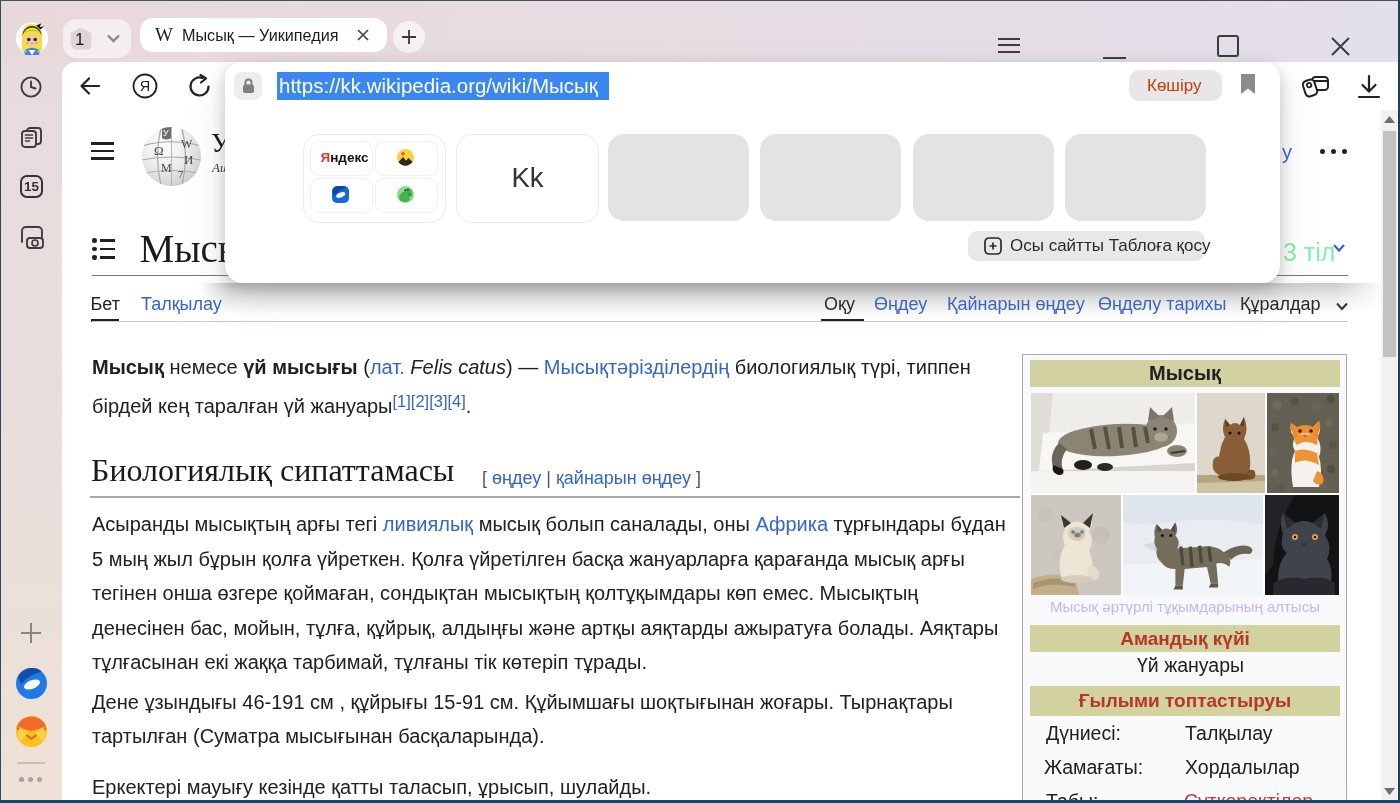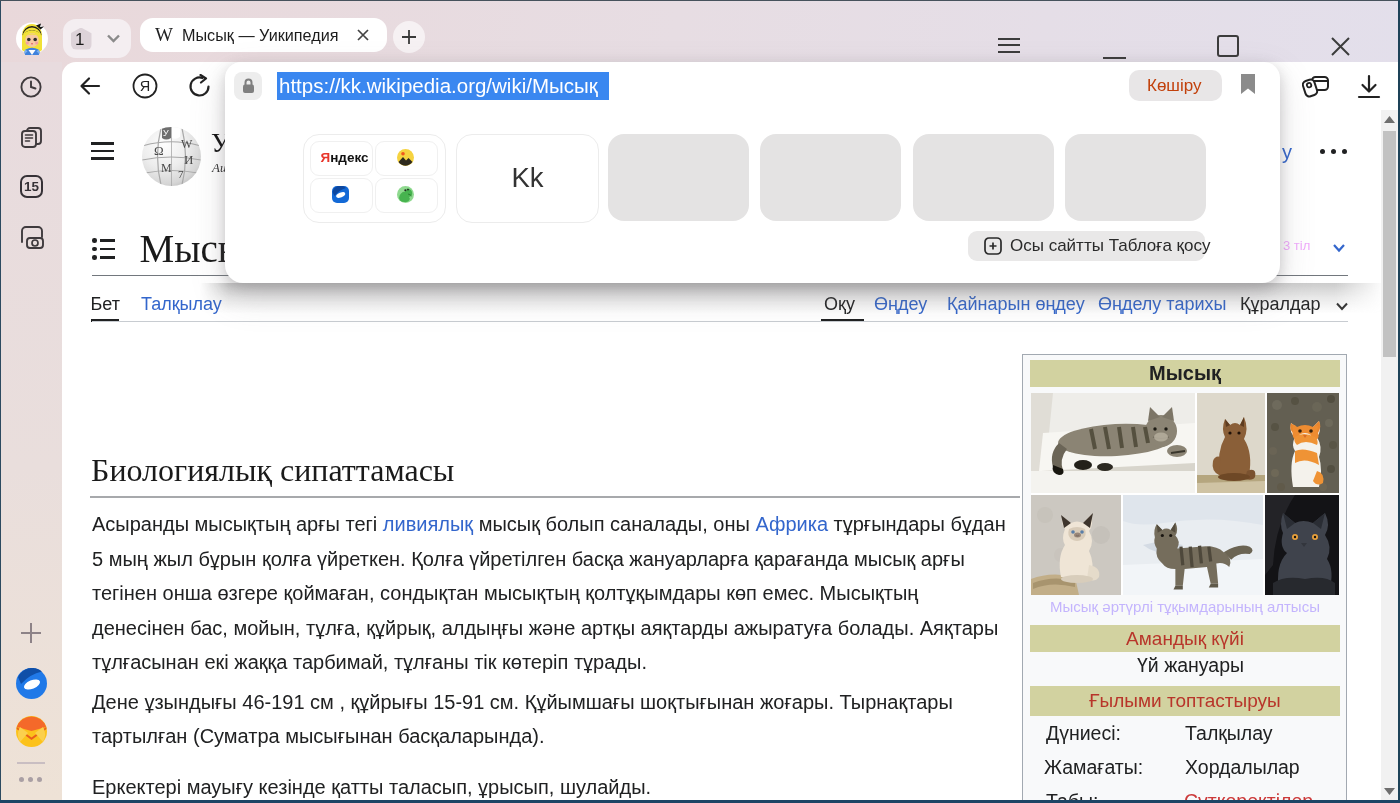--- a/index.html
+++ b/index.html
@@ -14,21 +14,21 @@
 #popup{left:225px;top:62px;width:1055px;height:221px;background:#fff;border-radius:16px 16px 18px 18px;box-shadow:0 5px 14px rgba(100,95,100,.30),0 14px 36px rgba(110,105,110,.18);z-index:40}
 .tile{position:absolute;top:72px;width:141px;height:87px;border-radius:16px}
 .gtile{background:#e4e3e3}
 .wtile{background:#fff;border:1px solid #ececec}
 .minitile{position:absolute;width:61px;height:33px;border:1px solid #f0f0f0;border-radius:9px;background:#fff}
 #wborder-l{left:0;top:0;width:1px;height:803px;background:#2c4a60;z-index:90}
 #wborder-t{left:0;top:0;width:1400px;height:1px;background:#46525c;z-index:90}
 #wborder-r{left:1398px;top:0;width:2px;height:803px;background:#1d4258;z-index:90}
 #wborder-b{left:0;top:800px;width:1400px;height:3px;background:#1c4465;z-index:90}
 .olive{position:absolute;left:1030px;width:310px;background:#d2d2a0;text-align:center}
-.redh{color:#b8352a;font-weight:normal;font-size:19px}
+.redh{color:#b8352a;font-weight:bold;font-size:19px}
 .irow{position:absolute;font-size:19.5px;color:#202122}
 </style></head>
 <body>
 <div class="abs" id="chrometop"></div>
 <div class="abs" id="sidebar"></div>
 <div class="abs" id="toolbar"></div>
 <div class="abs" id="page"></div>
 
 <div class="abs" id="wiki" style="left:62px;top:110px;width:1336px;height:690px;overflow:hidden;color:#202122">
 
@@ -77,43 +77,45 @@
 
   <div class="abs" style="left:30px;top:128px;width:4.5px;height:4.5px;border-radius:50%;background:#202122"></div>
   <div class="abs" style="left:30px;top:136.5px;width:4.5px;height:4.5px;border-radius:50%;background:#202122"></div>
   <div class="abs" style="left:30px;top:145px;width:4.5px;height:4.5px;border-radius:50%;background:#202122"></div>
   <div class="abs" style="left:38px;top:129px;width:15px;height:2.6px;background:#202122"></div>
   <div class="abs" style="left:38px;top:137.5px;width:15px;height:2.6px;background:#202122"></div>
   <div class="abs" style="left:38px;top:146px;width:15px;height:2.6px;background:#202122"></div>
 
   <div class="t" style="left:77.5px;top:117px;font-family:'Liberation Serif',serif;font-size:39px;line-height:44px;color:#1a1a1a">Мысық</div>
 
-  <div class="t" style="left:1221px;top:128px;font-size:13px;color:#f0abfc">3 тіл</div>
+  <div class="t" style="left:1221px;top:128px;font-size:25px;color:#86efac">3 тіл</div>
   <svg class="abs" style="left:1270px;top:133px" width="14" height="10" viewBox="0 0 14 10">
       <path d="M2 2 L7 7.5 L12 2" fill="none" stroke="#3366cc" stroke-width="2.2"></path>
     </svg>
 
   <div class="abs" style="left:30px;top:165px;width:1256px;height:1px;background:#72777d"></div>
 
   <div class="t" style="left:28.5px;top:183.5px;font-size:18px;color:#202122">Бет</div>
   <div class="t" style="left:79px;top:183.5px;font-size:18px;color:#3366cc">Талқылау</div>
   <div class="t" style="left:762px;top:183.5px;font-size:18px;color:#202122">Оқу</div>
   <div class="t" style="left:812px;top:183.5px;font-size:18px;color:#3366cc">Өңдеу</div>
   <div class="t" style="left:885px;top:183.5px;font-size:18px;color:#3366cc">Қайнарын өңдеу</div>
   <div class="t" style="left:1036px;top:183.5px;font-size:18px;color:#3366cc">Өңделу тарихы</div>
   <div class="t" style="left:1178px;top:183.5px;font-size:18px;color:#202122">Құралдар</div>
   <svg class="abs" style="left:1273px;top:192px" width="14" height="10" viewBox="0 0 14 10">
       <path d="M2 1.5 L7 7 L12 1.5" fill="none" stroke="#333" stroke-width="2"></path>
     </svg>
   <div class="abs" style="left:28.5px;top:208.5px;width:28.5px;height:3px;background:#202122"></div>
   <div class="abs" style="left:759px;top:208.5px;width:43px;height:3px;background:#202122"></div>
   <div class="abs" style="left:30px;top:210.5px;width:1256px;height:1px;background:#c8ccd1"></div>
 
+  <div class="t" style="left:30px;top:239.5px;font-size:20px;line-height:34.4px"><b>Мысық</b> немесе <b>үй мысығы</b> (<span class="blue">лат.</span> <i>Felis catus</i>) — <span class="blue">Мысықтәрізділердің</span> биологиялық түрі, типпен<br>бірдей кең таралған үй жануары<span class="blue" style="font-size:16.5px;vertical-align:5.5px">[1][2][3][4]</span>.</div>
 
   <div class="t" style="left:29px;top:342.9px;font-family:'Liberation Serif',serif;font-size:32px;line-height:34px;color:#1a1a1a">Биологиялық сипаттамасы</div>
+  <div class="t" style="left:420px;top:358px;font-size:18px;color:#54595d">[ <span class="blue">өңдеу</span> | <span class="blue">қайнарын өңдеу</span> ]</div>
   <div class="abs" style="left:28px;top:386px;width:930px;height:1.5px;background:#a7a9ac"></div>
 
   <div class="t" style="left:30px;top:397.2px;font-size:20px;line-height:34.5px">Асыранды мысықтың арғы тегі <span class="blue">ливиялық</span> мысық болып саналады, оны <span class="blue">Африка</span> тұрғындары бұдан<br>5 мың жыл бұрын қолға үйреткен. Қолға үйретілген басқа жануарларға қарағанда мысық арғы<br>тегінен онша өзгере қоймаған, сондықтан мысықтың қолтұқымдары көп емес. Мысықтың<br>денесінен бас, мойын, тұлға, құйрық, алдыңғы және артқы аяқтарды ажыратуға болады. Аяқтары<br>тұлғасынан екі жаққа тарбимай, тұлғаны тік көтеріп тұрады.</div>
 
   <div class="t" style="left:30px;top:574.8px;font-size:20px;line-height:34.5px">Дене ұзындығы 46-191 см , құйрығы 15-91 см. Құйымшағы шоқтығынан жоғары. Тырнақтары<br>тартылған (Суматра мысығынан басқаларында).</div>
 
   <div class="t" style="left:30px;top:660.3px;font-size:20px;line-height:34.5px">Еркектері мауығу кезінде қатты таласып, ұрысып, шулайды.</div>
 </div>
 
 <div class="abs" style="left:200px;top:283px;width:1185px;height:34px;background:linear-gradient(to bottom,rgba(85,85,85,.30),rgba(120,120,120,.17) 42%,rgba(255,255,255,0) 90%);-webkit-mask-image:linear-gradient(to right,transparent 0,#000 28px,#000 calc(100% - 50px),transparent 100%);z-index:4"></div>

